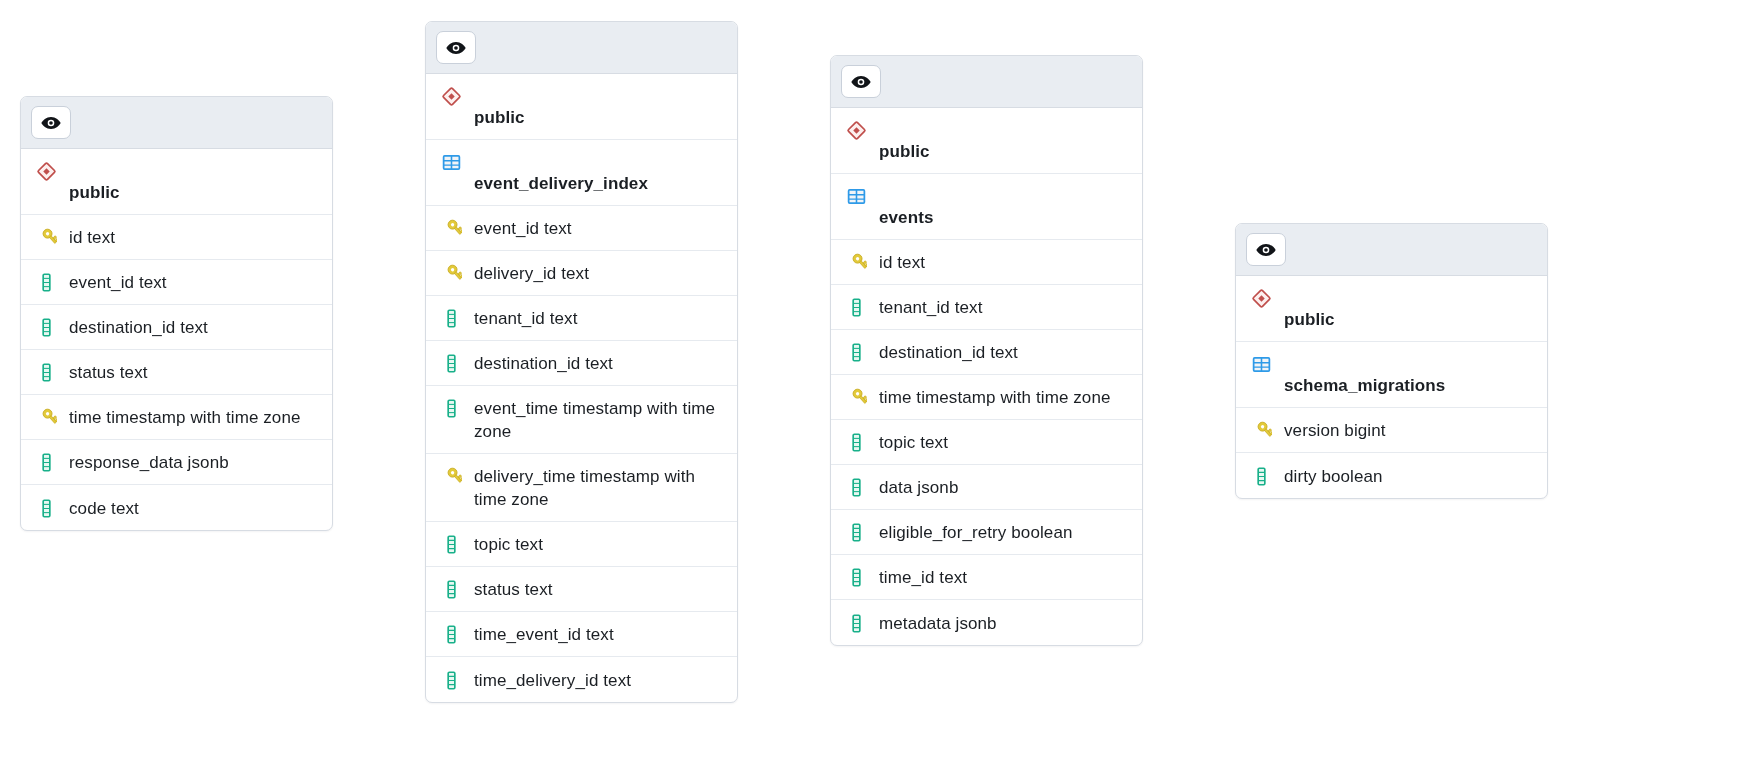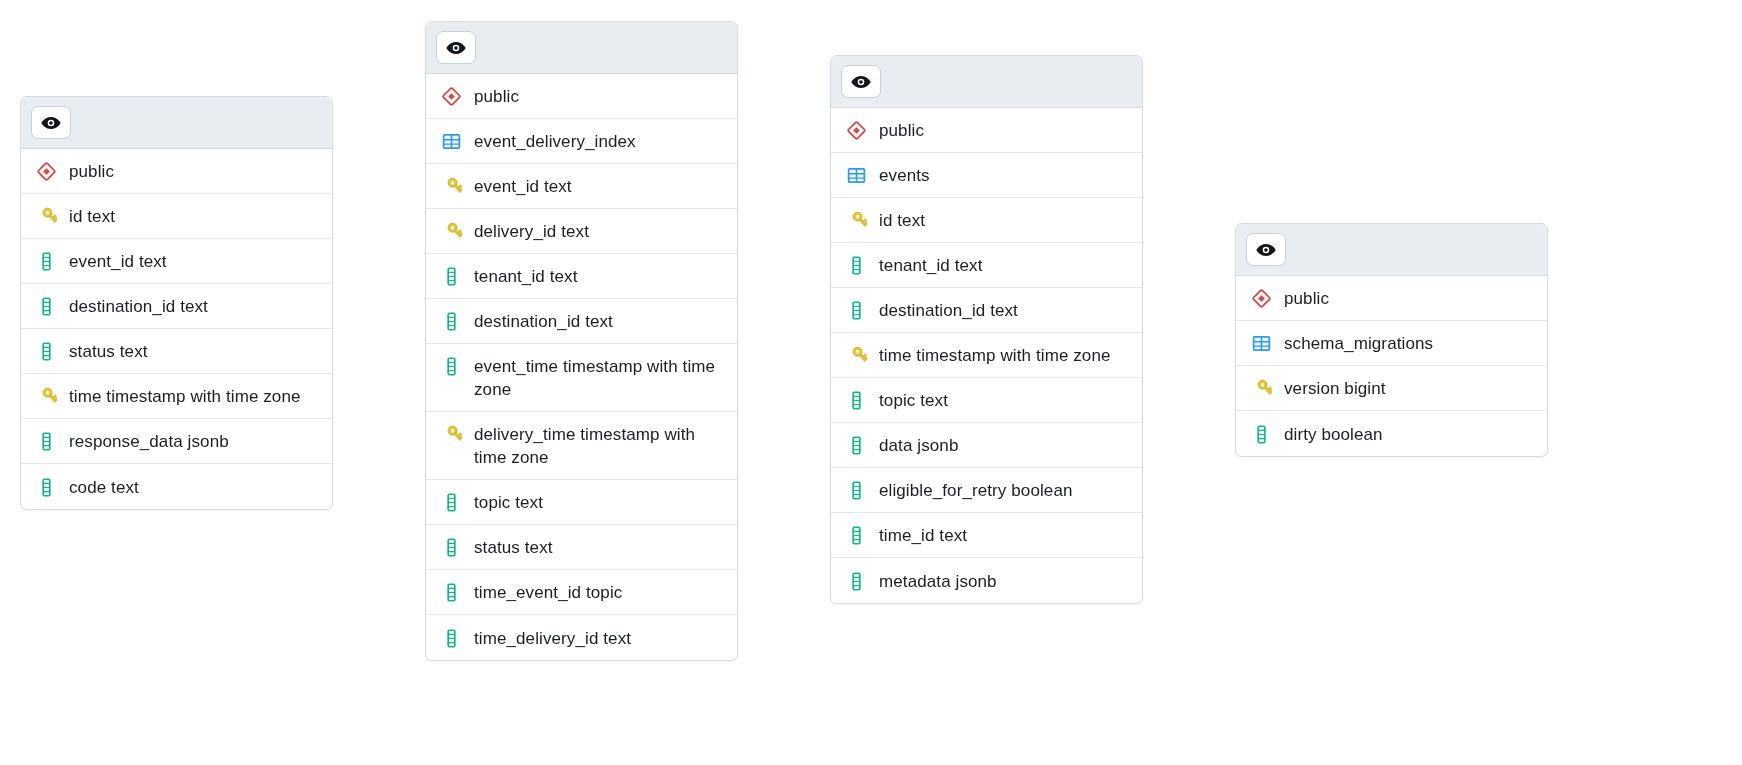--- a/index.html
+++ b/index.html
@@ -67,21 +67,21 @@
   .row-label {
     font-size: 17px;
     color: #1b1f24;
     line-height: 23px;
     letter-spacing: 0.1px;
     word-break: break-word;
     padding-top: 1px;
   }
 
   .row.schema-row .row-label,
-  .row.table-row .row-label { font-weight: normal; }
+  .row.table-row .row-label { font-weight: bold; margin-top: 21px; }
 
   svg { display: block; }
 </style>
 </head>
 <body>
 
 <div class="canvas">
     <div class="table-card" style="left: 20px; top: 96px; width: 313px;">
       <div class="card-header">
         <div class="eye-button">
@@ -318,21 +318,21 @@
       </div>
       <div class="row">
         <span class="row-icon">
           <svg width="21" height="21" viewBox="0 0 24 24" aria-hidden="true">
             <rect x="8.2" y="2.6" width="7.6" height="18.8" rx="1.3" fill="#e8f8f2" stroke="#19b08a" stroke-width="1.9"></rect>
             <line x1="8.2" y1="7.3" x2="15.8" y2="7.3" stroke="#19b08a" stroke-width="1.2"></line>
             <line x1="8.2" y1="12.0" x2="15.8" y2="12.0" stroke="#19b08a" stroke-width="1.2"></line>
             <line x1="8.2" y1="16.7" x2="15.8" y2="16.7" stroke="#19b08a" stroke-width="1.2"></line>
           </svg>
         </span>
-        <span class="row-label">time_event_id topic</span>
+        <span class="row-label">time_event_id text</span>
       </div>
       <div class="row">
         <span class="row-icon">
           <svg width="21" height="21" viewBox="0 0 24 24" aria-hidden="true">
             <rect x="8.2" y="2.6" width="7.6" height="18.8" rx="1.3" fill="#e8f8f2" stroke="#19b08a" stroke-width="1.9"></rect>
             <line x1="8.2" y1="7.3" x2="15.8" y2="7.3" stroke="#19b08a" stroke-width="1.2"></line>
             <line x1="8.2" y1="12.0" x2="15.8" y2="12.0" stroke="#19b08a" stroke-width="1.2"></line>
             <line x1="8.2" y1="16.7" x2="15.8" y2="16.7" stroke="#19b08a" stroke-width="1.2"></line>
           </svg>
         </span>

